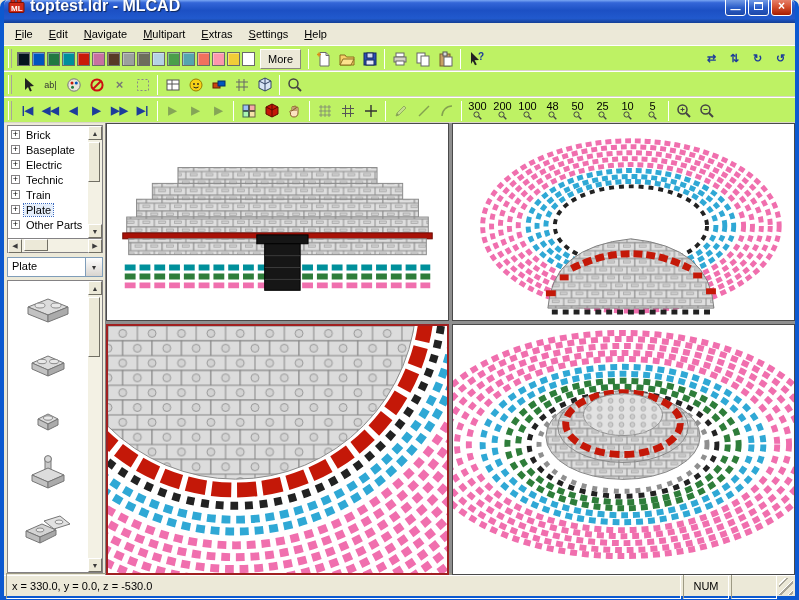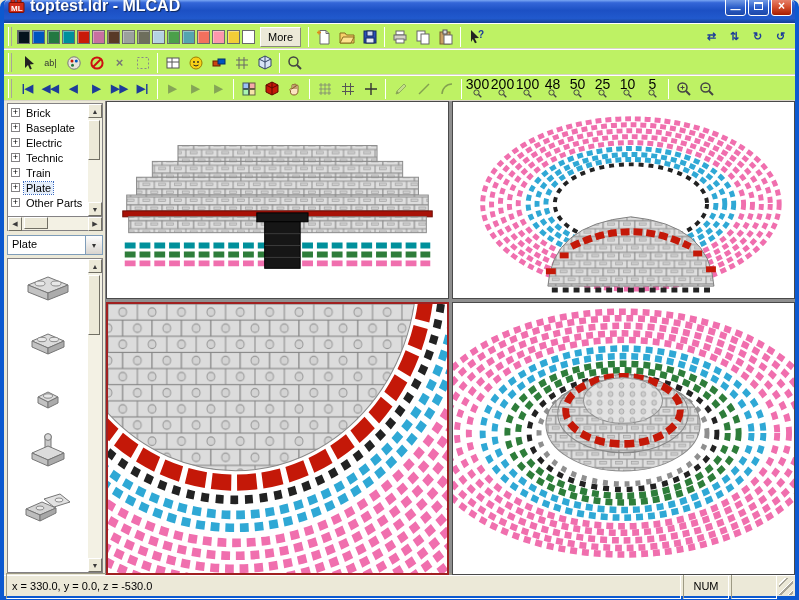--- a/index.html
+++ b/index.html
@@ -23,21 +23,21 @@
   
   .toolbar{height:26px;flex:0 0 26px;background:#bef264;display:flex;align-items:center;padding:0 3px;border-top:1px solid #fff;box-shadow:inset 0 -1px 0 #d9d5c8}
   .grip{width:4px;height:19px;margin:0 4px 0 1px;border-left:1px solid #fff;border-right:1px solid #a8a599}
   .sep{width:1px;height:20px;background:#a8a599;border-right:1px solid #fff;margin:0 3px}
   .tbn{min-width:23px;height:23px;display:flex;align-items:center;justify-content:center;color:#1d3c9a;font-size:11px}
   .tbn.dis{opacity:.42;filter:grayscale(90%)}
   .tbn.glyph{font-weight:bold}
   .sw{width:13px;height:14px;border:1px solid #6a6a6a;margin:0 1px;box-shadow:inset 1px 1px 0 rgba(255,255,255,.35)}
   .more{height:20px;padding:0 7px;margin:0 4px;border:1px solid;border-color:#fff #8a887c #8a887c #fff;background:#ece9d8;display:flex;align-items:center;color:#000}
   .zbtn{width:25px;height:23px;display:flex;flex-direction:column;align-items:center;justify-content:center;gap:1px}
-  .zbtn .n{font-size:14px;line-height:8px;color:#000}
+  .zbtn .n{font-size:11px;line-height:8px;color:#000}
   .pushright{margin-left:auto}
   
   .main{flex:1;display:flex;min-height:0;background:#ece9d8}
   .left{width:101px;flex:0 0 101px;display:flex;flex-direction:column;padding:2px 2px 2px 3px}
   .treebox{height:128px;flex:0 0 128px;background:#fff;border:1px solid #848284;display:flex;flex-direction:column}
   .treerow{flex:1;display:flex;min-height:0}
   .treeitems{flex:1;padding-top:1px;overflow:hidden}
   .titem{display:flex;align-items:center;height:15px;padding-left:3px;gap:4px;white-space:nowrap}
   .plus{width:9px;height:9px;flex:0 0 9px;border:1px solid #848284;background:#fff;font-size:9px;line-height:7px;text-align:center;color:#000}
   .lbl{padding:0 2px}
@@ -113,20 +113,29 @@
         </span>
       <span class="wbtn max">
           <span class="maxglyph"></span>
         </span>
       <span class="wbtn close">
           <span>×</span>
         </span>
     </span>
   </div>
 
+  <div class="menubar">
+    <span class="mi">File</span>
+    <span class="mi">Edit</span>
+    <span class="mi">Navigate</span>
+    <span class="mi">Multipart</span>
+    <span class="mi">Extras</span>
+    <span class="mi">Settings</span>
+    <span class="mi">Help</span>
+  </div>
 
   <div class="toolbar">
     <span class="grip"></span>
     <span class="sw" style="background-color: rgb(5, 19, 29);"></span>
     <span class="sw" style="background-color: rgb(0, 85, 191);"></span>
     <span class="sw" style="background-color: rgb(35, 120, 65);"></span>
     <span class="sw" style="background-color: rgb(0, 143, 155);"></span>
     <span class="sw" style="background-color: rgb(201, 26, 9);"></span>
     <span class="sw" style="background-color: rgb(200, 112, 160);"></span>
     <span class="sw" style="background-color: rgb(88, 57, 39);"></span>

